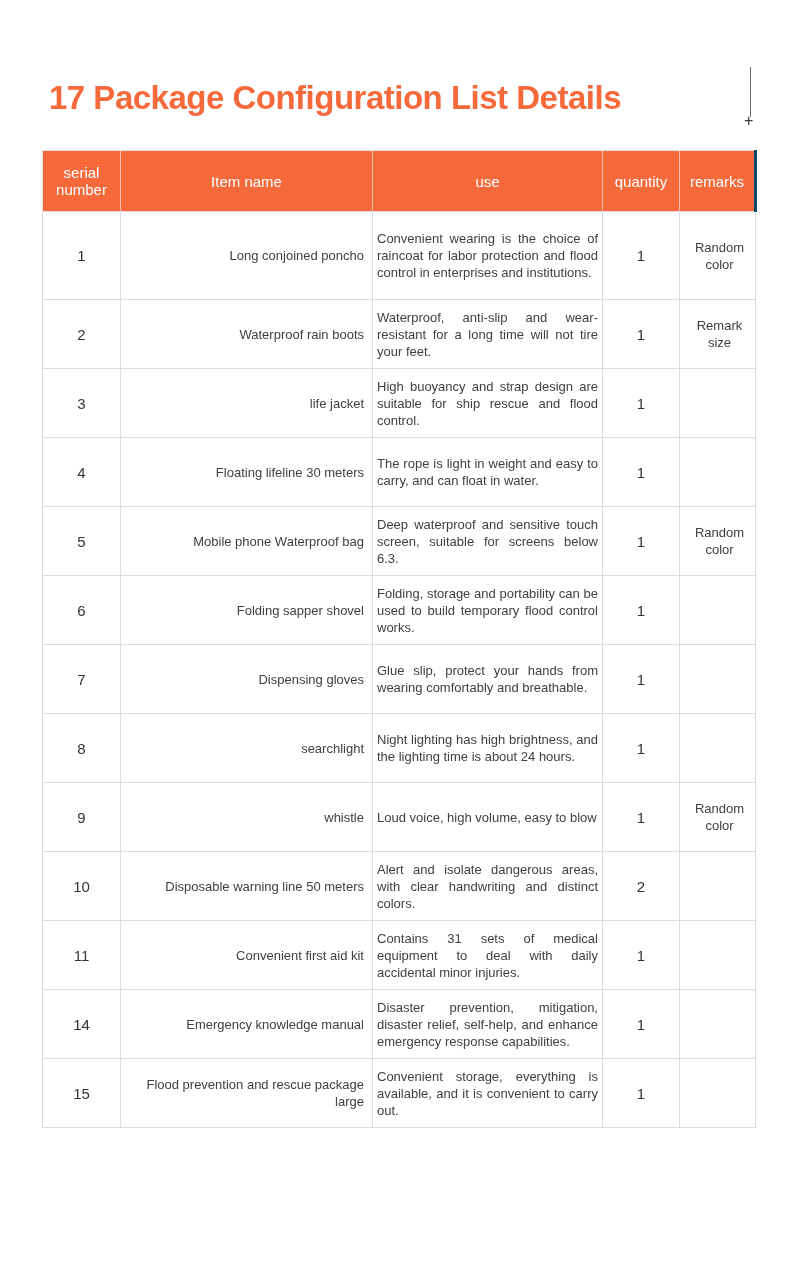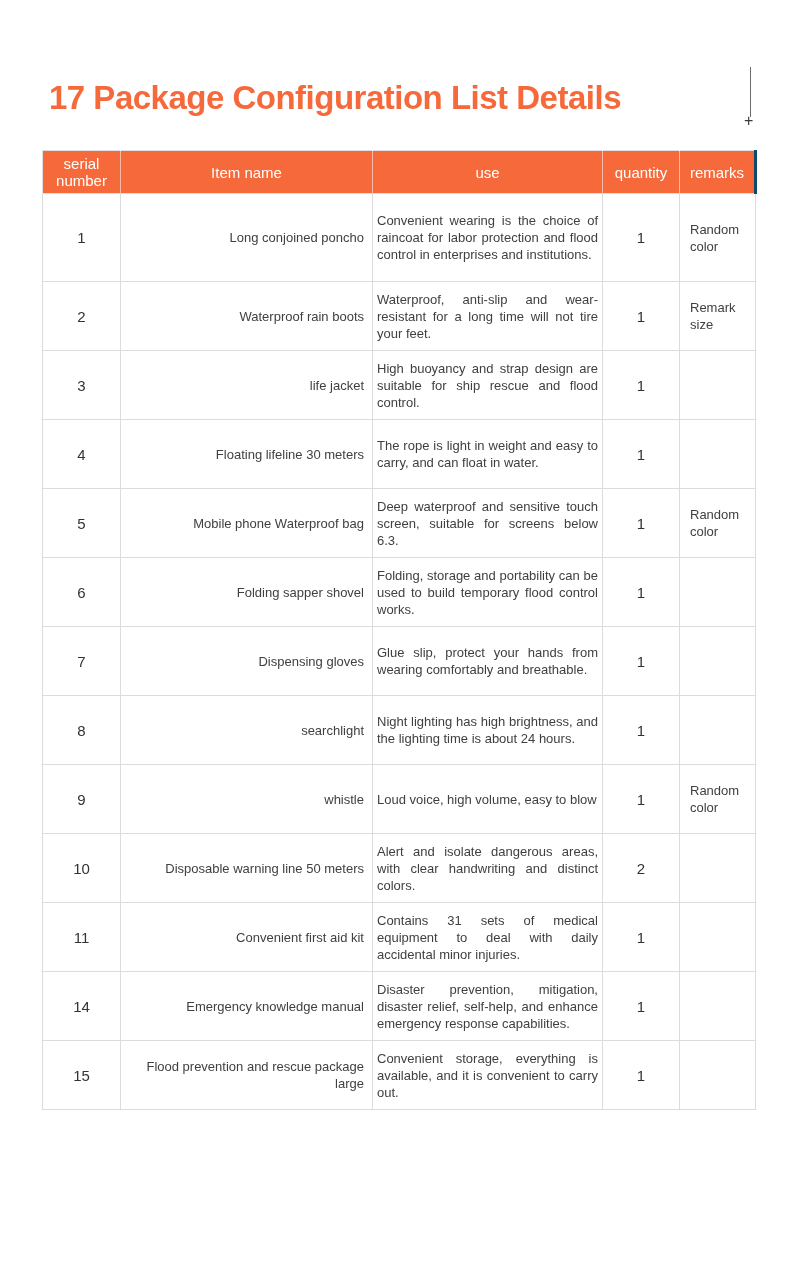--- a/index.html
+++ b/index.html
@@ -36,21 +36,21 @@
 
   table.package-table {
     position: absolute;
     left: 42px;
     top: 150px;
     width: 713px;
     border-collapse: collapse;
     table-layout: fixed;
   }
 
-  .package-table thead tr { height: 43px; }
+  .package-table thead tr { height: 61px; }
   .package-table th {
     background: var(--accent, #F6693A);
     color: #ffffff;
     font-size: 15px;
     font-weight: normal;
     text-align: center;
     vertical-align: middle;
     border-right: 1px solid rgba(255,255,255,0.55);
     border-top: 1px solid #e0e0e0;
     border-bottom: 1px solid #e0e0e0;
@@ -67,21 +67,21 @@
     line-height: 17px;
     background: #ffffff;
   }
   .package-table tbody tr { height: 69px; }
   .package-table tbody tr:first-child { height: 88px; }
 
   td.col-serial   { text-align: center; font-size: 15px; color: #333333; }
   td.col-item     { text-align: right; padding: 6px 8px 6px 9px; }
   td.col-use      { text-align: justify; padding: 8px 4px; }
   td.col-quantity { text-align: center; font-size: 15px; color: #333333; }
-  td.col-remarks  { text-align: left; padding: 6px 6px 6px 10px; }
+  td.col-remarks  { text-align: center; padding: 6px 6px 6px 10px; }
 </style>
 </head>
 <body>
 
 <h1 class="page-title">17 Package Configuration List Details</h1>
 <div class="cursor-line"></div>
 <div class="cursor-plus">+</div>
 
 <table class="package-table">
   <colgroup>

